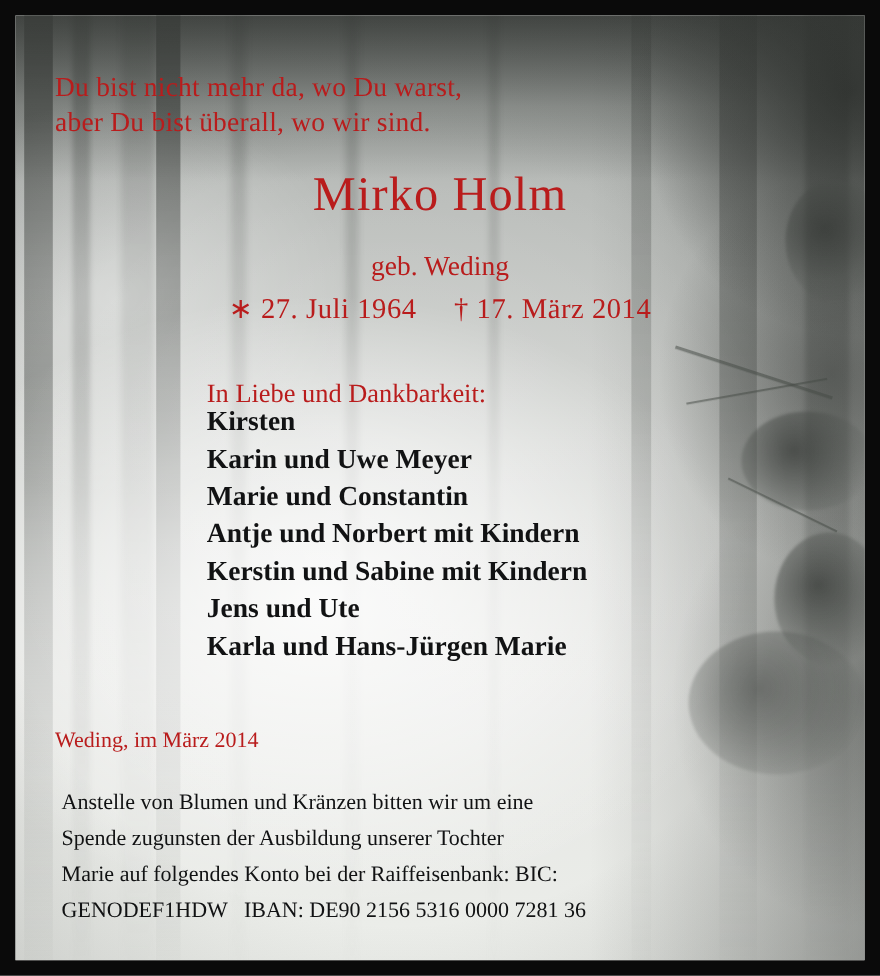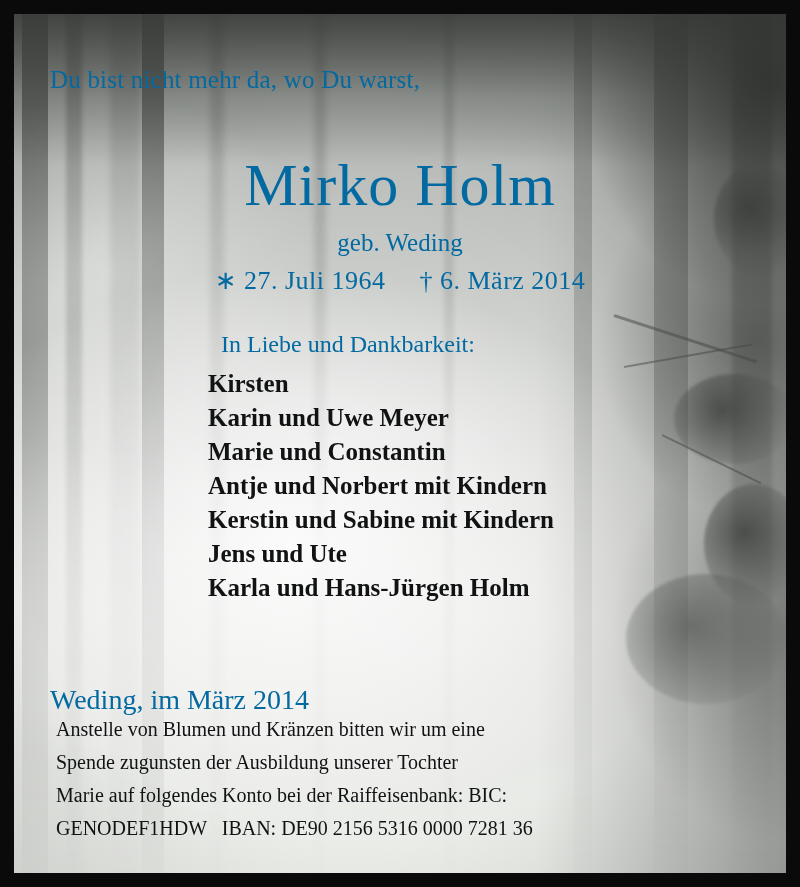--- a/index.html
+++ b/index.html
@@ -92,36 +92,36 @@
   }
   
   #content {
     position: absolute;
     inset: 0;
     color: #111213;
   }
   .tx {
     position: absolute;
     white-space: pre;
-    color: #0369a1;
+    color: #b91c1c;
   }
   .motto {
     left: 36px;
     font-size: 25px;
     letter-spacing: 0.2px;
     line-height: 32px;
   }
   .motto1 { top: 50px; }
   .motto2 { top: 82px; }
 
   .name {
     left: 0; right: 0;
     text-align: center;
     top: 137px;
-    font-size: 60px;
+    font-size: 44px;
     letter-spacing: 1px;
     white-space: normal;
   }
   .geb {
     left: 0; right: 0;
     text-align: center;
     top: 215px;
     font-size: 25px;
     white-space: normal;
   }
@@ -130,38 +130,37 @@
     text-align: center;
     top: 251px;
     font-size: 26px;
     letter-spacing: 0.5px;
     white-space: normal;
   }
   .dates .gap { display: inline-block; width: 34px; }
 
   .dedication {
     left: 174px;
-    top: 317px;
+    top: 331px;
     font-size: 24px;
-    margin-left: 33px;
   }
   .family {
     position: absolute;
     left: 174px;
     top: 353px;
     font-size: 25px;
     font-weight: bold;
     line-height: 34px;
   }
-  .family div { white-space: pre; margin-left: 20px; }
+  .family div { white-space: pre; }
 
   .place {
     left: 36px;
-    top: 670px;
-    font-size: 28px;
+    top: 648px;
+    font-size: 20px;
   }
   .note {
     position: absolute;
     left: 42px;
     right: 30px;
     top: 699px;
     font-size: 20px;
     line-height: 33px;
     text-align: justify;
   }
@@ -197,36 +196,37 @@
     <div class="branch" style="left:648px; top:420px; width:110px; height:2px; transform:rotate(26deg);"></div>
     <div class="leafclump" style="left:660px; top:360px; width:120px; height:90px;"></div>
     <div class="leafclump" style="left:690px; top:470px; width:100px; height:120px;"></div>
     <div class="leafclump" style="left:612px; top:560px; width:160px; height:130px; opacity:.7;"></div>
     <div class="leafclump" style="left:700px; top:150px; width:90px; height:110px;"></div>
 
     <div class="vignette"></div>
 
     <div id="content">
       <div class="tx motto motto1">Du bist nicht mehr da, wo Du warst,</div>
+      <div class="tx motto motto2">aber Du bist überall, wo wir sind.</div>
 
       <div class="tx name">Mirko Holm</div>
       <div class="tx geb">geb. Weding</div>
 
-      <div class="tx dates"><span>∗ 27. Juli 1964</span><span class="gap"></span><span>† 6. März 2014</span></div>
+      <div class="tx dates"><span>∗ 27. Juli 1964</span><span class="gap"></span><span>† 17. März 2014</span></div>
 
       <div class="tx dedication">In Liebe und Dankbarkeit:</div>
 
       <div class="family">
         <div>Kirsten</div>
         <div>Karin und Uwe Meyer</div>
         <div>Marie und Constantin</div>
         <div>Antje und Norbert mit Kindern</div>
         <div>Kerstin und Sabine mit Kindern</div>
         <div>Jens und Ute</div>
-        <div>Karla und Hans-Jürgen Holm</div>
+        <div>Karla und Hans-Jürgen Marie</div>
       </div>
 
       <div class="tx place">Weding, im März 2014</div>
 
       <div class="note">
         <div class="line">Anstelle von Blumen und Kränzen bitten wir um eine</div>
         <div class="line">Spende zugunsten der Ausbildung unserer Tochter</div>
         <div class="line">Marie auf folgendes Konto bei der Raiffeisenbank: BIC:</div>
         <div class="line">GENODEF1HDW   IBAN: DE90 2156 5316 0000 7281 36</div>
       </div>

